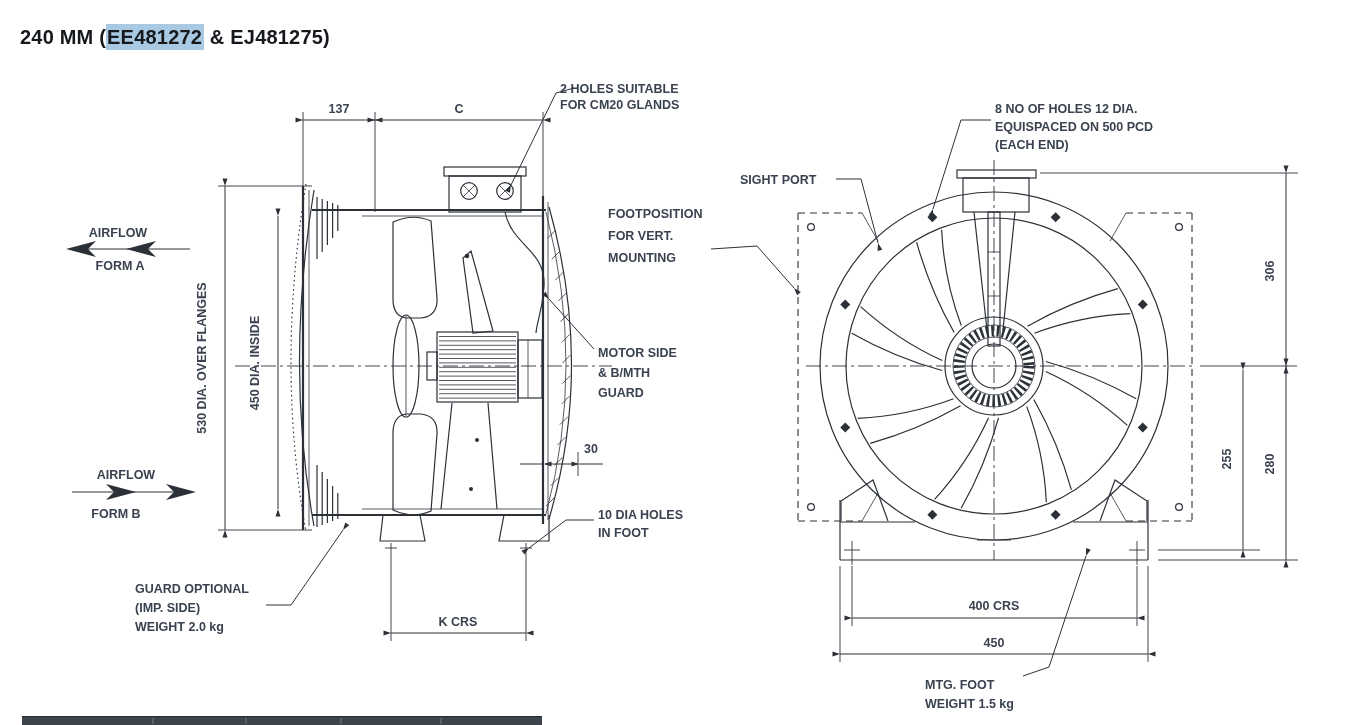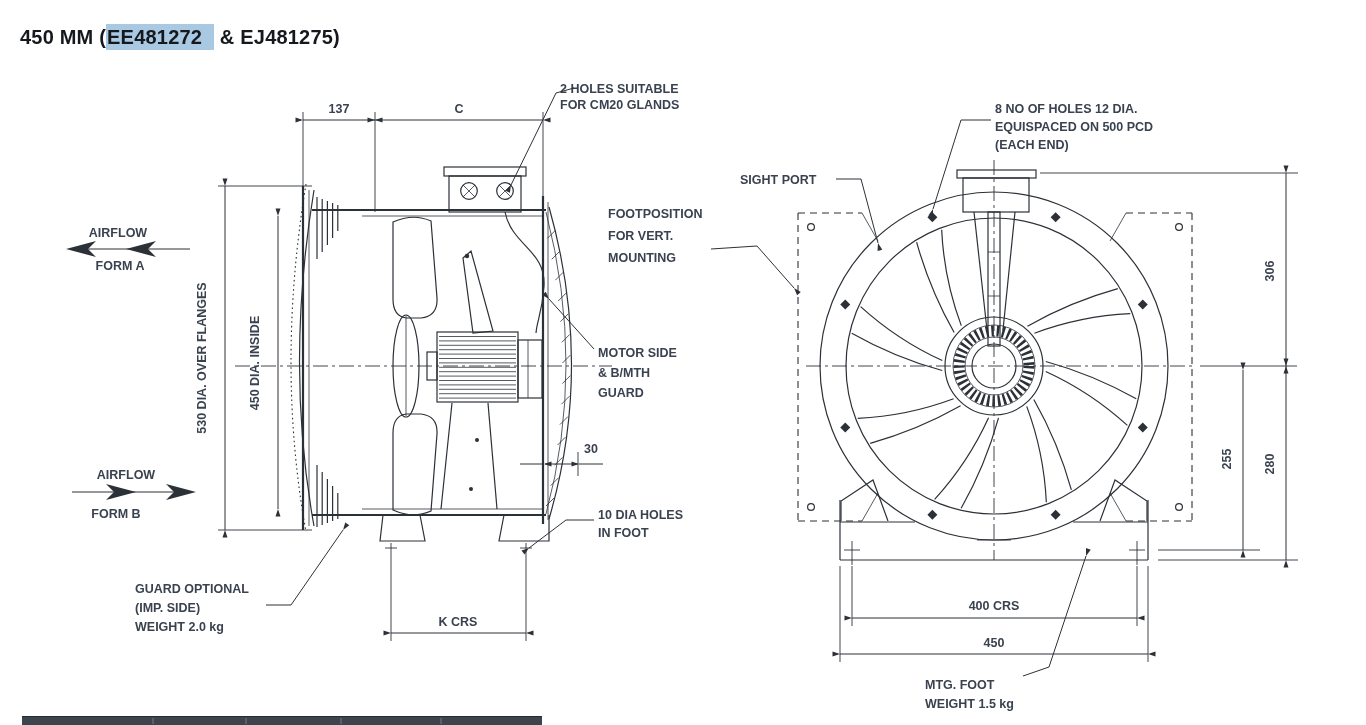--- a/index.html
+++ b/index.html
@@ -1,20 +1,20 @@
 <!DOCTYPE html>
 <html><head>
 <meta charset="utf-8">
 <style>
   html,body{margin:0;padding:0;background:#ffffff;}
   #page{position:relative;width:1366px;height:725px;background:#fff;overflow:hidden;
         font-family:"Liberation Sans",sans-serif;}
   .title{position:absolute;left:20px;top:26px;font-size:20px;font-weight:800;
          color:#15181d;letter-spacing:.2px;white-space:nowrap;}
-  .title .hl{background:#a9c9e3;padding:2px 12px 2px 1px;}
+  .title .hl{background:#a9c9e3;padding:2px 2px 2px 1px;}
   svg{position:absolute;left:0;top:0;}
   
   .ln   {stroke:#2c3138;stroke-width:1.2;fill:none;}
   .thick{stroke:#2c3138;stroke-width:2.2;fill:none;}
   .thin {stroke:#2c3138;stroke-width:.8;fill:none;}
   .ext  {stroke:#2c3138;stroke-width:.9;fill:none;}
   .dim  {stroke:#2c3138;stroke-width:1;fill:none;
          marker-start:url(#arr);marker-end:url(#arr);}
   .lead {stroke:#2c3138;stroke-width:1;fill:none;marker-end:url(#arr);}
   .cl   {stroke:#2c3138;stroke-width:.9;fill:none;stroke-dasharray:15 4 3 4;}
@@ -29,21 +29,21 @@
   .tablebar{position:absolute;left:22px;top:716px;width:520px;height:8px;
             background:#3d444c;border-top:1px solid #272c32;}
   .tablebar .sep{position:absolute;top:1px;bottom:1px;width:2px;background:#556069;}
 </style>
 </head>
 <body>
 
 <div id="page">
 
   <div class="title">
-    <span>450 MM (</span><span class="hl">EE481272</span><span> &amp; EJ481275)</span>
+    <span>240 MM (</span><span class="hl">EE481272</span><span> &amp; EJ481275)</span>
   </div>
 
   <svg width="1366" height="725" viewBox="0 0 1366 725">
     <defs>
       <marker id="arr" viewBox="0 0 10 10" refX="0.6" refY="5" markerWidth="11.5" markerHeight="8" orient="auto-start-reverse">
         <path d="M0.6,5 L10,1.9 L10,8.1 Z" fill="#2c3138"></path>
       </marker>
     </defs>
 
     <g>

